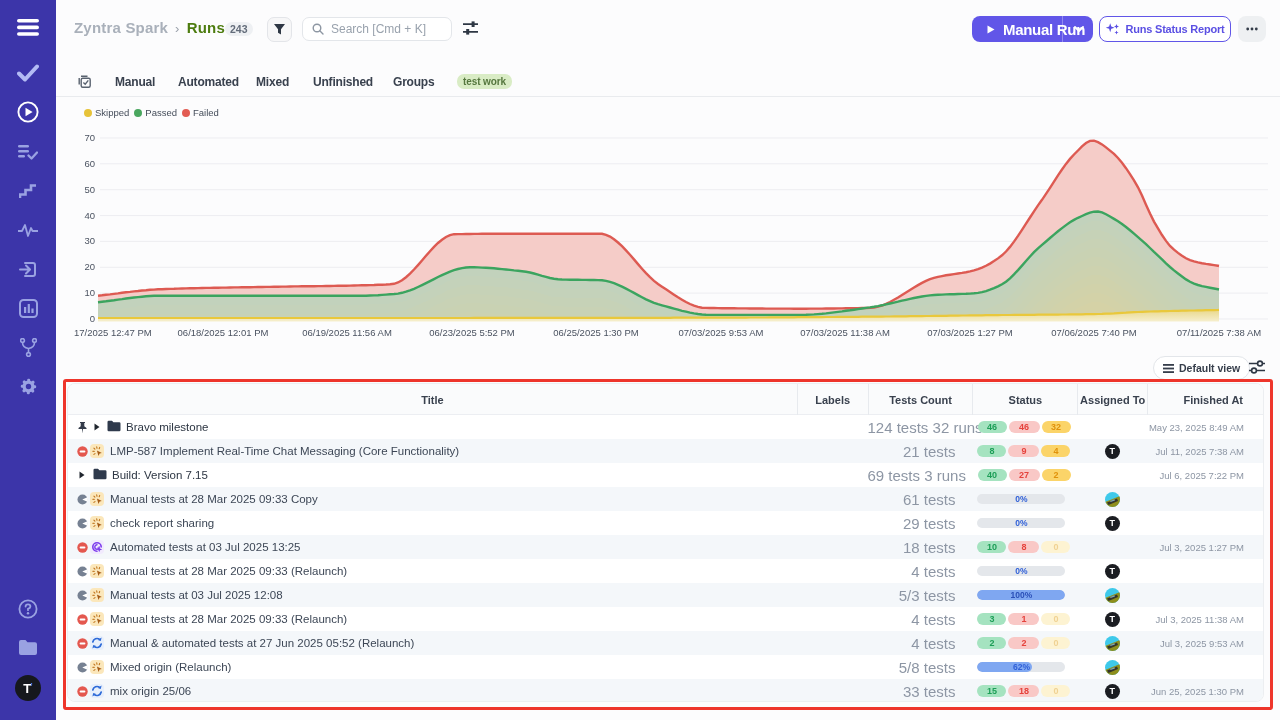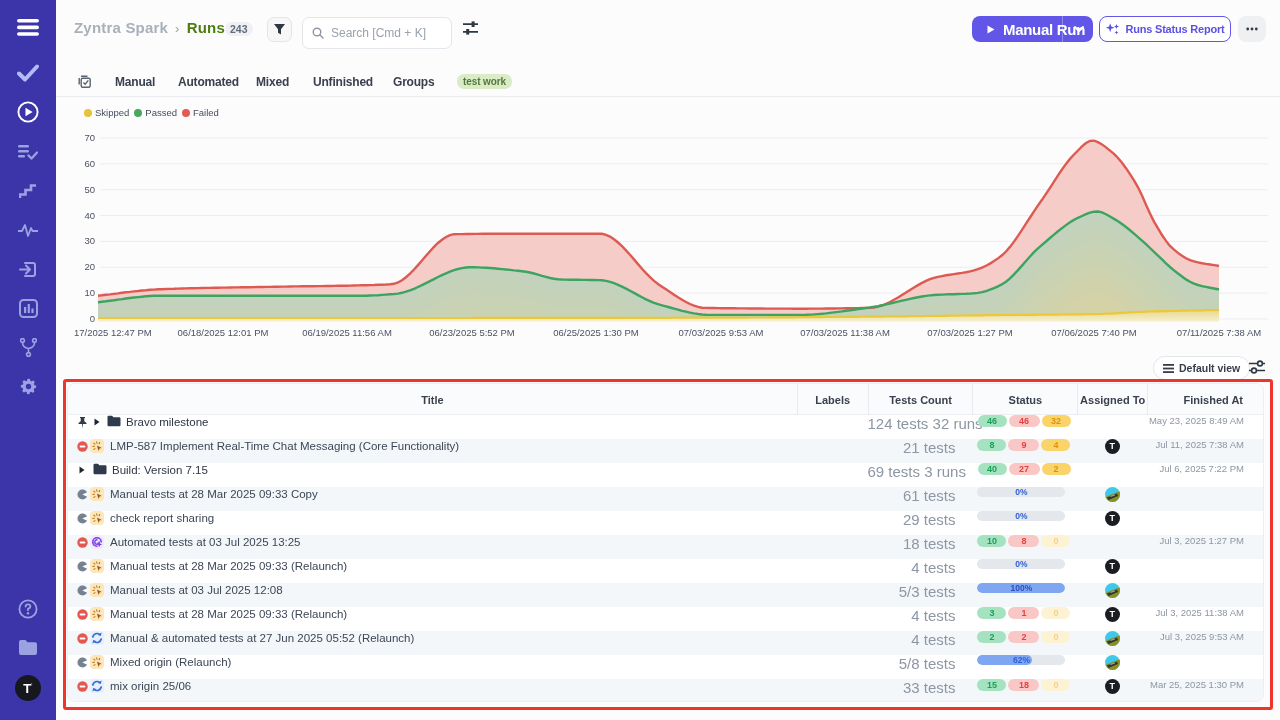--- a/index.html
+++ b/index.html
@@ -5,41 +5,41 @@
 html,body{width:1280px;height:720px;overflow:hidden;background:#fff;font-family:"Liberation Sans",sans-serif;-webkit-font-smoothing:antialiased}
 .sidebar{position:absolute;left:0;top:0;width:56px;height:720px;background:#3c35a9;z-index:5}
 .sb-ic{position:absolute;left:0;width:56px;display:flex;justify-content:center}
 .main{position:absolute;left:56px;top:0;width:1224px;height:720px;background:#fcfcfd}
 .topbar{position:absolute;left:0;top:0;width:1224px;height:58px}
 .crumb{position:absolute;left:18px;top:19px;font-size:15px;font-weight:700;color:#a9b0ba;letter-spacing:.2px}
 .crumb .sep{color:#9aa1ab;font-weight:400;margin:0 7px;font-size:13px}
 .crumb .cur{color:#4d7c0f}
 .badge243{position:absolute;left:169px;top:22px;background:#eef0f3;border-radius:7px;color:#636c7a;font-size:10.5px;font-weight:600;height:14px;line-height:14px;padding:0 5px}
 .fbtn{position:absolute;left:211px;top:17px;width:25px;height:25px;background:#f7f7f8;border:1px solid #e3e5e9;border-radius:7px;display:flex;align-items:center;justify-content:center}
-.search{position:absolute;left:246px;top:17px;width:150px;height:32px;background:#fff;border:1px solid #e3e6ea;border-radius:7px;display:flex;align-items:center;padding-left:9px;gap:7px}
+.search{position:absolute;left:246px;top:17px;width:150px;height:24px;background:#fff;border:1px solid #e3e6ea;border-radius:7px;display:flex;align-items:center;padding-left:9px;gap:7px}
 .search span{color:#99a2ad;font-size:12px}
 .slid{position:absolute;left:407px;top:21px}
 .btn-run{position:absolute;left:916px;top:16px;width:121px;height:26px;background:#6156e8;border-radius:8px;display:flex;align-items:center;color:#fff}
 .btn-run .cap{position:absolute;right:30px;top:0;width:1px;height:26px;background:rgba(255,255,255,.3)}
 .btn-run .t{font-size:15px;font-weight:700;margin-left:8px;letter-spacing:-.3px}
 .btn-rep{position:absolute;left:1043px;top:16px;width:132px;height:26px;background:#fff;border:1px solid #6156e8;border-radius:8px;display:flex;align-items:center;justify-content:center;gap:5px;color:#5b50e3;font-size:11px;font-weight:700;letter-spacing:-.2px}
 .btn-dots{position:absolute;left:1182px;top:16px;width:28px;height:26px;background:#eef0f2;border-radius:8px;display:flex;align-items:center;justify-content:center;color:#343c49;font-weight:700;font-size:12px;letter-spacing:1px}
 .tabs{position:absolute;left:0;top:58px;width:1224px;height:39px;border-bottom:1px solid #e9ebee;background:#fcfcfd}
 .tab{position:absolute;top:17px;font-size:12px;font-weight:700;color:#39414e;letter-spacing:-.2px}
 .pill-test{position:absolute;left:401px;top:16px;background:#d9ecc5;border-radius:7px;color:#55773e;font-size:10px;font-weight:600;height:15px;line-height:15px;padding:0 6px;letter-spacing:-.1px}
 .legend{position:absolute;left:28px;top:107px;display:flex;align-items:center;gap:5px;font-size:9.5px;color:#454d5a}
 .legend i{display:inline-block;width:8px;height:8px;border-radius:50%;margin-right:3px;vertical-align:-1px}
 .chart{position:absolute;left:0;top:120px;width:1224px;height:230px;background:#fcfcfd}
 .dview{position:absolute;left:1097px;top:356px;height:24px;background:#fff;border:1px solid #e3e6ea;border-radius:12px;display:flex;align-items:center;gap:5px;padding:0 9px;font-size:10.5px;font-weight:700;color:#363e4b}
 .dslid{position:absolute;left:1193px;top:360px}
 .card{position:absolute;left:11px;top:383px;width:1197px;height:319px;background:#fff;border:1px solid #eceef1;border-radius:8px;overflow:hidden}
 .thead{display:flex;height:31px;background:#fafbfc;border-bottom:1px solid #eceef2;font-size:11px;font-weight:700;color:#39414e}
 .th{display:flex;align-items:center;justify-content:center;height:31px}
 .th+.th{border-left:1px solid #e7eaee}
-.row{display:flex;height:24px;align-items:flex-start;font-size:11.5px;color:#3d4756;white-space:nowrap}
+.row{display:flex;height:24px;align-items:center;font-size:11.5px;color:#3d4756;white-space:nowrap}
 .row.alt{background:#f4f7fa}
 .c-title{width:730px;display:flex;align-items:center;padding-left:6px}
 .c-labels{width:71px}
 .c-tests{width:105px;text-align:right;padding-right:17px;font-size:15px;color:#8d96a4}
 .c-status{width:105px;display:flex;align-items:center;padding-left:5px}
 .c-assn{width:70px;display:flex;justify-content:center}
 .c-fin{width:116px;text-align:right;padding-right:19px;font-size:9.5px;color:#8d96a4;white-space:nowrap}
 .pillset{display:flex;gap:2px}
 .p{width:29px;height:12px;border-radius:6px;font-size:9px;font-weight:700;display:flex;align-items:center;justify-content:center}
 .pg{background:#a5e3c0;color:#1d9e57}
@@ -713,16 +713,16 @@
         <div class="c-status">
           <span class="pillset">
             <span class="p pg">15</span>
             <span class="p pr">18</span>
             <span class="p py0">0</span>
           </span>
         </div>
         <div class="c-assn">
           <span style="display:inline-block;width:15px;height:15px;border-radius:50%;background:#1b1d22;color:#fff;font-size:9px;font-weight:700;text-align:center;line-height:15px">T</span>
         </div>
-        <div class="c-fin">Mar 25, 2025 1:30 PM</div>
+        <div class="c-fin">Jun 25, 2025 1:30 PM</div>
       </div>
 </div>
 </div>
 <div class="redbox"></div>
 </body></html>

